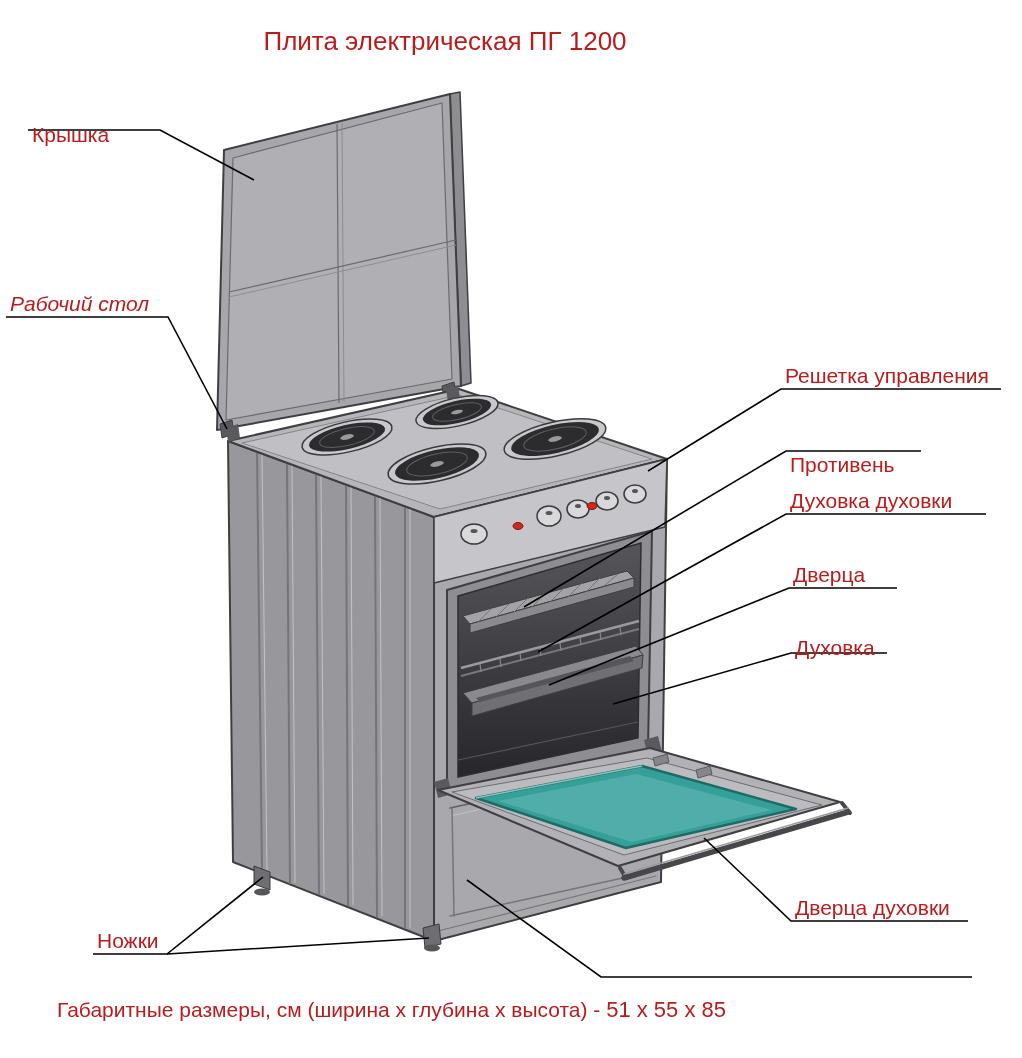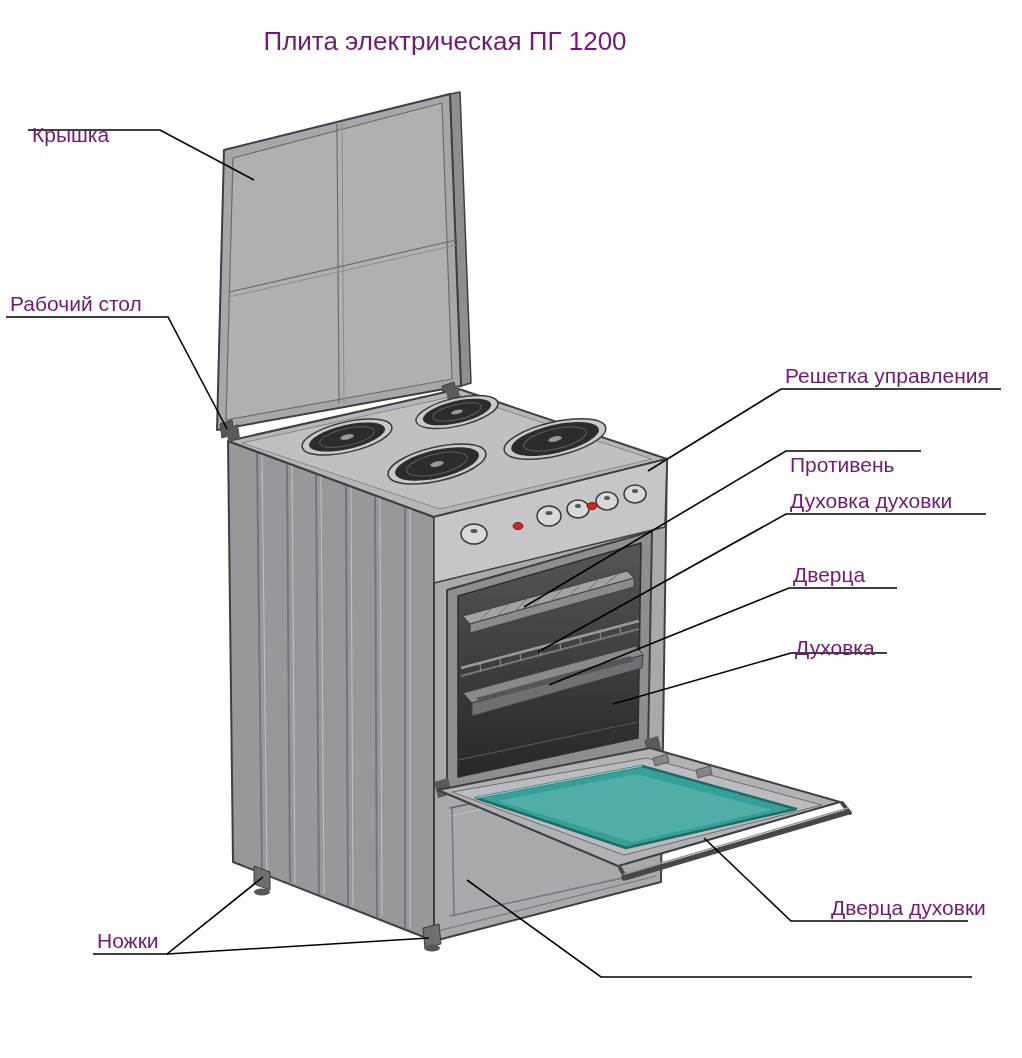--- a/index.html
+++ b/index.html
@@ -1,18 +1,18 @@
 <!DOCTYPE html>
 <html><head>
 <meta charset="utf-8">
 <style>
   html,body{margin:0;padding:0;background:#fff;}
   .stage{
     position:relative;width:1022px;height:1058px;background:#ffffff;
-    font-family:"Liberation Sans",sans-serif;color:#701a75;overflow:hidden;
+    font-family:"Liberation Sans",sans-serif;color:#b91c1c;overflow:hidden;
   }
   .stage svg{position:absolute;left:0;top:0;}
   .label{position:absolute;font-size:21px;line-height:25px;white-space:nowrap;}
   .title{position:absolute;left:130px;top:26px;width:630px;text-align:center;font-size:26px;line-height:30px;white-space:nowrap;}
   .dims{position:absolute;left:57px;top:997px;font-size:21px;line-height:26px;white-space:nowrap;}
   .dims .val{font-size:22px;}
 </style>
 </head>
 <body>
 
@@ -200,22 +200,26 @@
       <polyline points="968,921 791,921 704,838"></polyline>
       <polyline points="972,977 601,977 467,880"></polyline>
       <polyline points="93,954 167,954 263,877"></polyline>
       <line x1="167" y1="954" x2="429" y2="938"></line>
     </g>
   </svg>
 
   <div class="title">Плита электрическая ПГ 1200</div>
 
   <div class="label" style="left:32px;top:122px;">Крышка</div>
-  <div class="label" style="left:10px;top:291px;">Рабочий стол</div>
+  <div class="label" style="left:10px;top:291px;font-style:italic;">Рабочий стол</div>
   <div class="label" style="left:785px;top:363px;">Решетка управления</div>
   <div class="label" style="left:790px;top:425px;margin-top:27px;">Противень</div>
   <div class="label" style="left:790px;top:488px;">Духовка духовки</div>
   <div class="label" style="left:793px;top:562px;">Дверца</div>
   <div class="label" style="left:795px;top:627px;margin-top:8px;">Духовка</div>
-  <div class="label" style="left:795px;top:895px;margin-left:36px;">Дверца духовки</div>
+  <div class="label" style="left:795px;top:895px;">Дверца духовки</div>
   <div class="label" style="left:97px;top:928px;text-align:right;">Ножки</div>
 
+  <div class="dims">
+    <span>Габаритные размеры, см (ширина х глубина х высота) -</span>
+    <span class="val">51 х 55 х 85</span>
+  </div>
 </div>
 
 </body></html>

